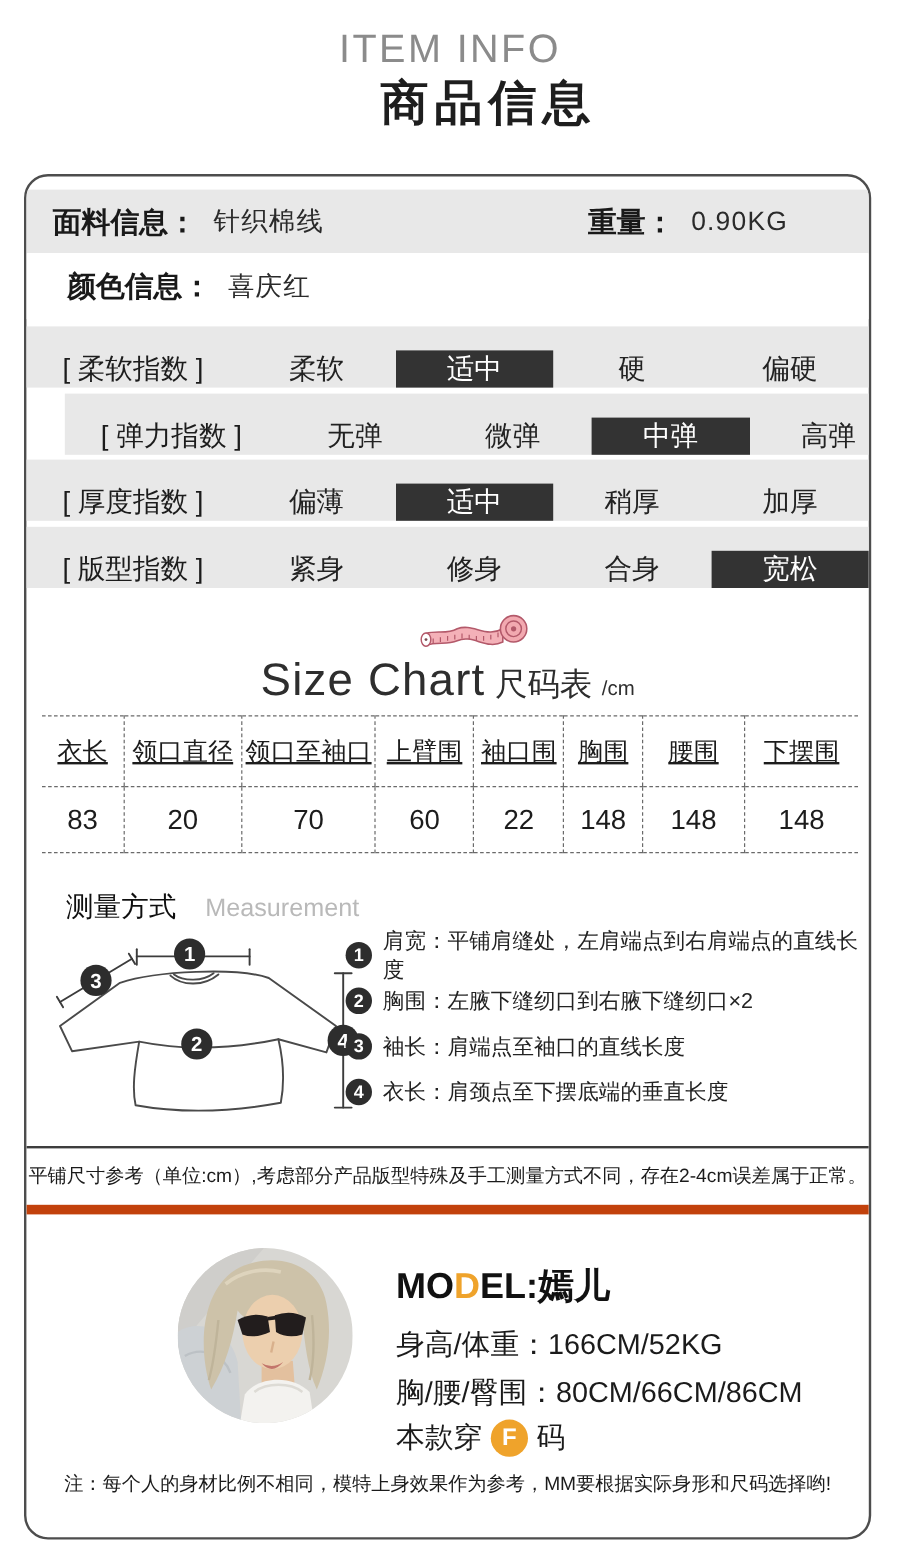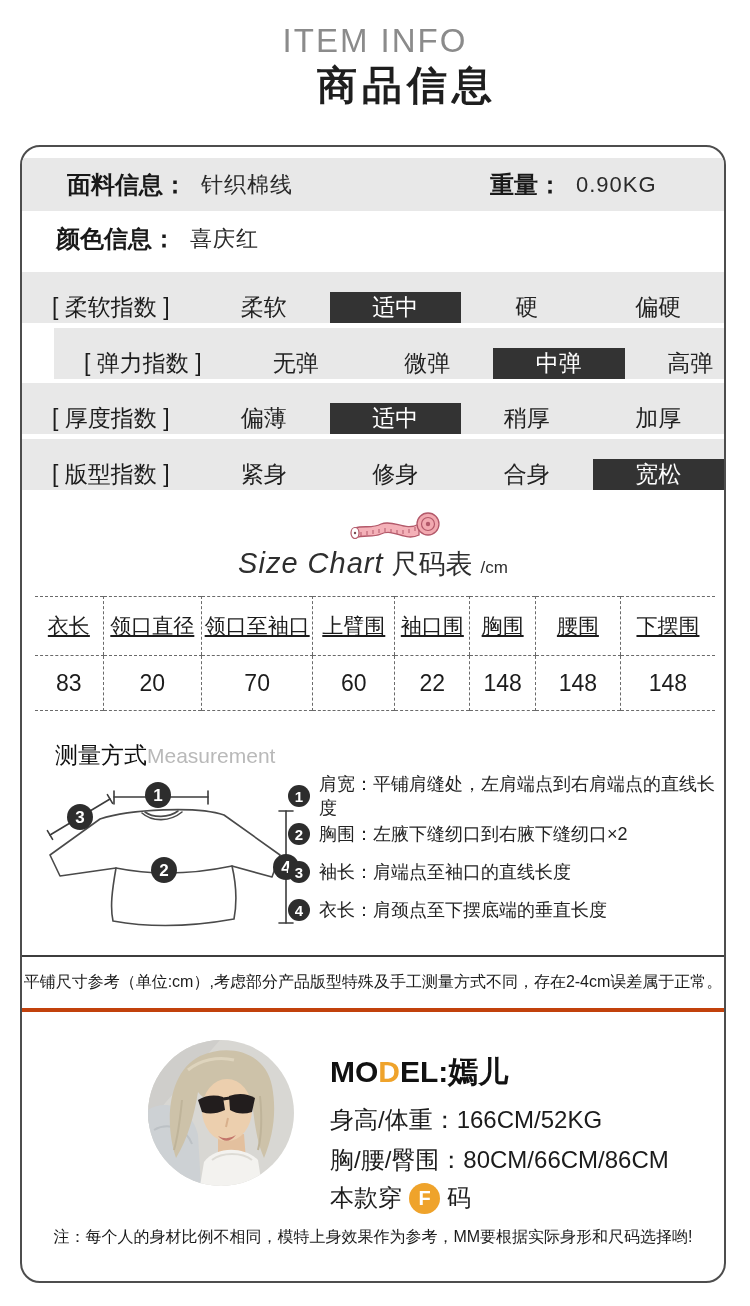--- a/index.html
+++ b/index.html
@@ -12,66 +12,66 @@
   
   .hdr-en{top:22px;left:0;width:100%;text-align:center;font-size:33px;
     letter-spacing:2px;color:#8b8b8b;}
   .hdr-zh{top:58px;left:0;width:100%;text-align:center;font-size:40px;
     font-weight:800;letter-spacing:5px;color:#1e1e1e;padding-left:32px;}
   
   .panel{left:20px;top:145px;width:706px;height:1138px;border:2px solid #4d4d4d;
     border-radius:20px;overflow:hidden;background:#fff;box-sizing:border-box;}
   
   .row-fabric{left:0;top:11px;width:702px;height:53px;background:#e8e8e8;
-    display:flex;align-items:center;padding-left:45px;box-sizing:border-box;}
+    display:flex;align-items:center;padding-left:22px;box-sizing:border-box;}
   .lbl{font-size:24px;font-weight:bold;color:#191919;}
   .val{font-size:22px;color:#2a2a2a;margin-left:14px;letter-spacing:1px;}
   .weight{position:absolute;left:468px;top:0;height:100%;display:flex;align-items:center;}
   .row-color{left:0;top:64px;width:702px;height:55px;background:#ffffff;
     display:flex;align-items:center;padding-left:34px;box-sizing:border-box;}
   
   .idx{left:0;width:702px;height:51px;background:#e8e8e8;display:flex;align-items:flex-end;}
   .idx1{top:125px;} .idx2{top:181px;margin-left:32px;} .idx3{top:236px;} .idx4{top:292px;}
   .idx-label{width:176px;display:flex;align-items:center;padding-left:30px;
     box-sizing:border-box;font-size:23px;color:#1c1c1c;}
   .opts{flex:1;display:flex;}
   .opt{flex:1;display:flex;align-items:center;justify-content:center;
     font-size:23px;color:#222;}
   .opt.sel{background:#333333;color:#ffffff;}
   
   .tape{left:325px;top:364px;}
   .sc-title{left:0;top:399px;width:100%;display:flex;align-items:baseline;
     justify-content:center;gap:8px;color:#2e2e2e;}
-  .sc-en{font-size:29px;letter-spacing:1px;font-style:italic;}
+  .sc-en{font-size:38px;letter-spacing:1px;}
   .sc-zh{font-size:27px;}
   .sc-unit{font-size:17px;}
   
   table.sizes{left:13px;top:449px;width:680px;border-collapse:collapse;
     table-layout:fixed;position:absolute;}
   table.sizes{border-top:1px dashed #6a6a6a;border-bottom:1px dashed #6a6a6a;}
   .sizes th{height:56px;font-size:21px;font-weight:normal;color:#1c1c1c;
     border-bottom:1px dashed #6a6a6a;text-decoration:underline;}
   .sizes td{height:52px;font-size:23px;color:#1c1c1c;text-align:center;}
   .sizes th + th,.sizes td + td{border-left:1px dashed #6a6a6a;}
   .c0{width:10%;} .c1{width:14.5%;} .c2{width:16.5%;} .c3{width:12%;}
   .c4{width:11%;} .c5{width:9.5%;} .c6{width:12.5%;} .c7{width:14%;}
   
-  .meas-title{left:33px;top:593px;display:flex;align-items:baseline;gap:0;}
+  .meas-title{left:33px;top:593px;display:flex;align-items:baseline;gap:24px;}
   .meas-zh{font-size:23px;color:#0f0f0f;}
   .meas-en{font-size:21px;color:#b9b9b9;}
   .diagram{left:16px;top:624px;}
   .mlist{left:266px;top:630px;display:flex;flex-direction:column;}
   .mitem{height:38px;display:flex;align-items:center;gap:9px;}
   .mnum{width:22px;height:22px;border-radius:50%;background:#2d2d2d;color:#fff;
     font-size:15px;font-weight:bold;display:flex;align-items:center;
     justify-content:center;flex:0 0 22px;}
   .mtext{font-size:18px;color:#232323;}
   
   .note-row{left:0;top:808px;width:702px;height:57px;border-top:2px solid #3d3d3d;
-    border-bottom:4px solid #c2410c;box-sizing:border-box;display:flex;
+    border-bottom:8px solid #c2410c;box-sizing:border-box;display:flex;
     align-items:center;justify-content:center;}
   .note-row span{font-size:16px;color:#1b1b1b;}
   
   .avatar{left:126px;top:893px;width:146px;height:146px;border-radius:50%;
     overflow:hidden;}
   .model-title{left:308px;top:905px;font-size:30px;font-weight:bold;color:#111;}
   .accent{color:#efa32b;}
   .mline1{left:308px;top:957px;} .mline2{left:308px;top:997px;}
   .mline3{left:308px;top:1035px;display:flex;align-items:center;}
   .mline{font-size:24px;color:#1b1b1b;}

